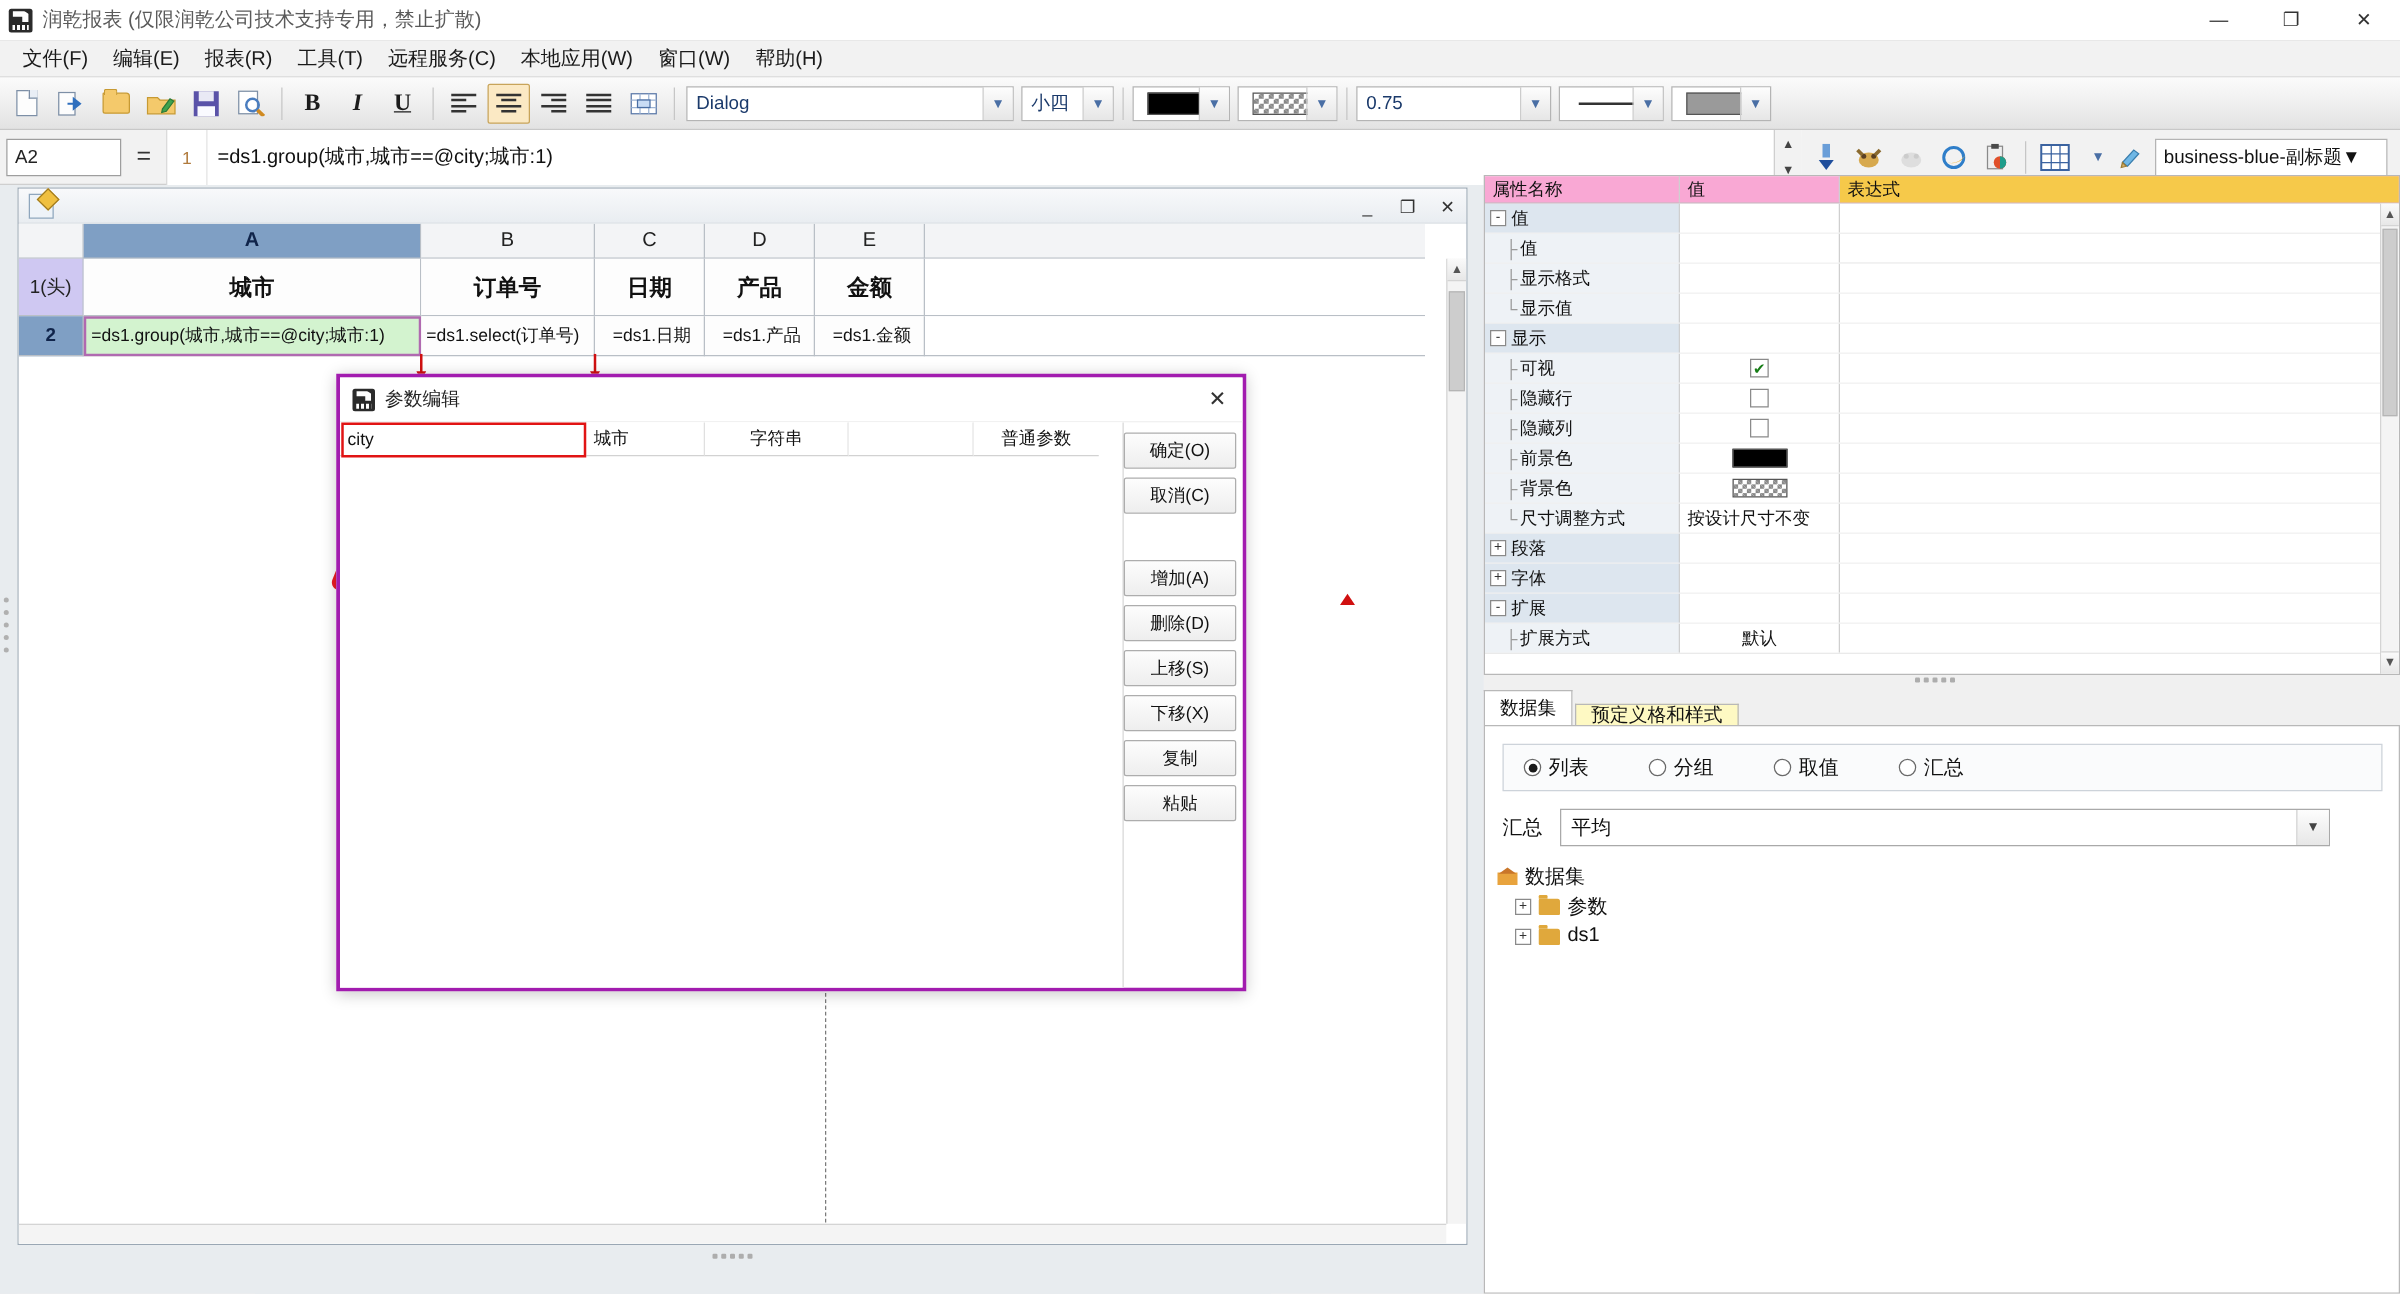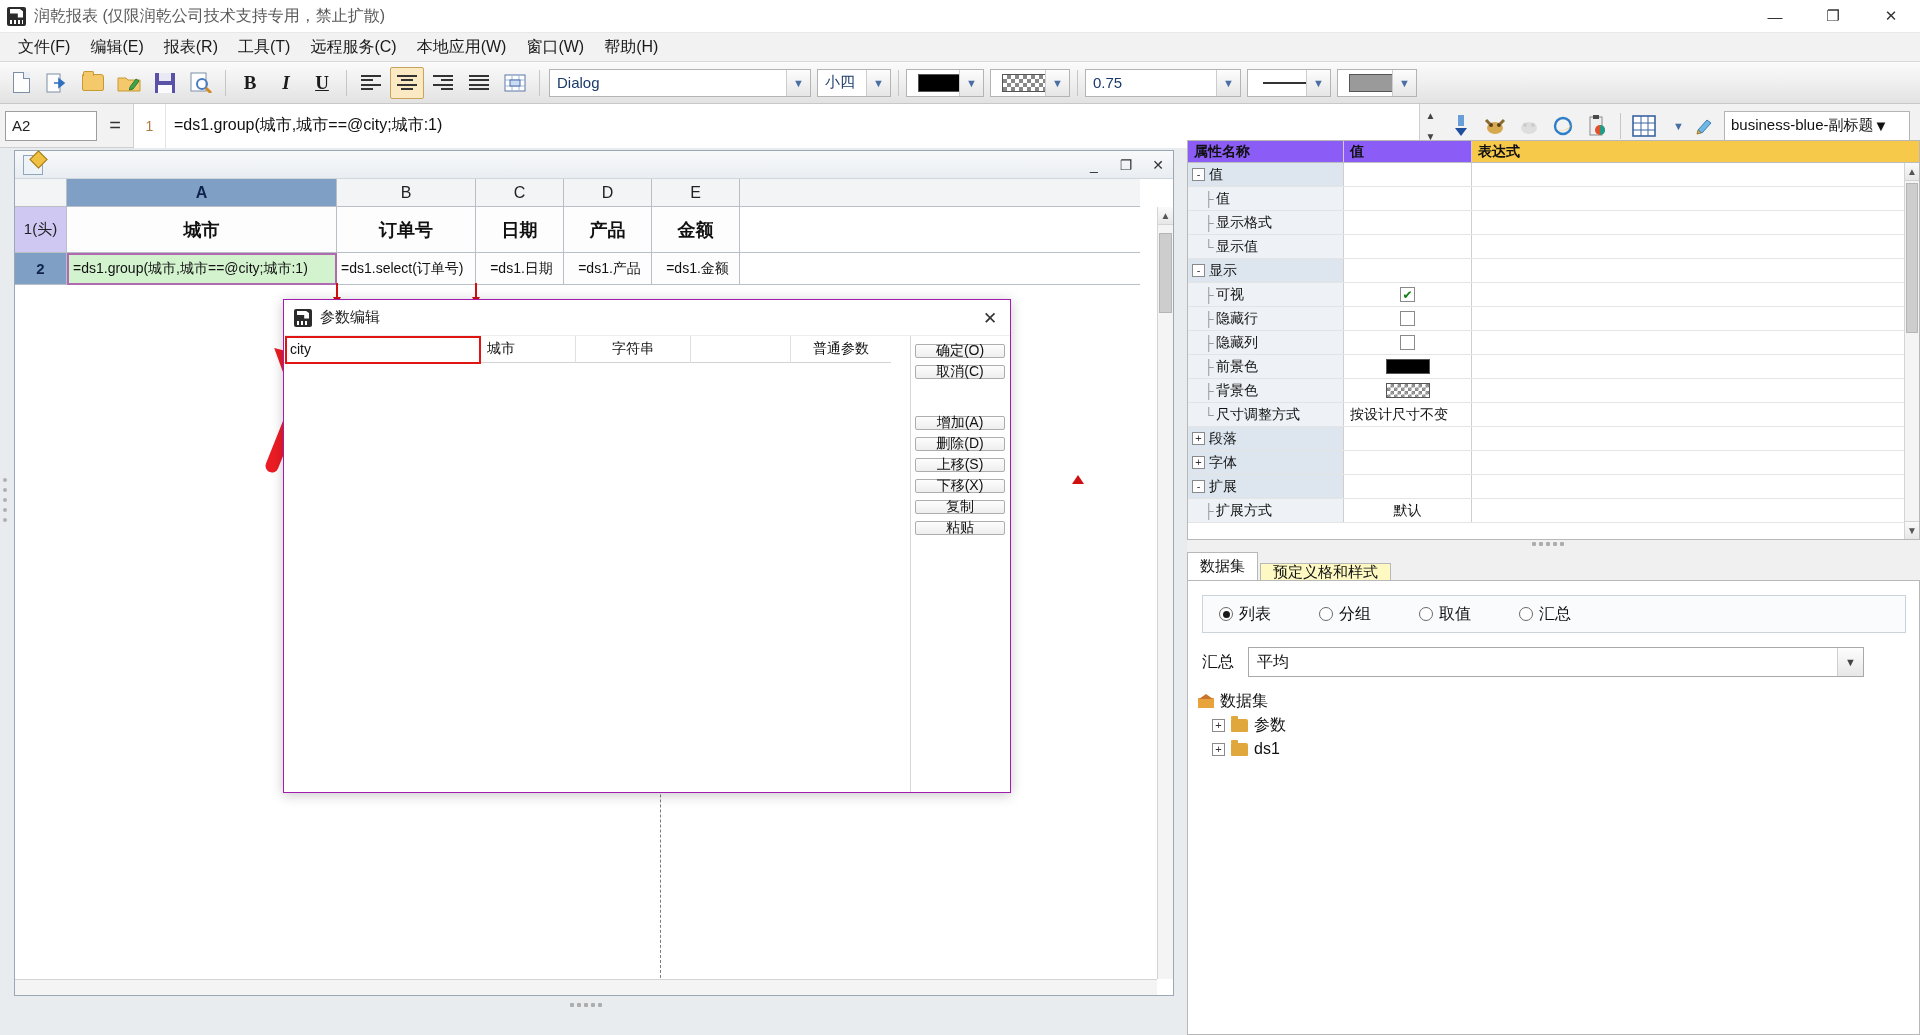--- a/index.html
+++ b/index.html
@@ -197,22 +197,22 @@
              border-left:1px solid #d4d4d4; }
   .vscroll .thumb { position:absolute; left:1px; right:1px; top:26px; height:80px; background:#cdcdcd; border:1px solid #b5b5b5; }
   .scroll-arrow { height:18px; display:flex; align-items:center; justify-content:center; font-size:10px; color:#555;
                   background:linear-gradient(to bottom,#fafafa,#e7e7e7); border-bottom:1px solid #d4d4d4;}
   .hscroll { position:absolute; left:0; right:16px; bottom:0; height:16px; background:#f4f4f4; border-top:1px solid #d4d4d4; }
 
   .dash-v { position:absolute; border-left:1px dashed #7a7a7a; }
 
   
   .dialog {
-    position:absolute; left:283px; top:299px; width:728px; height:494px;
-    background:#f7f7f7; border:1px solid #a21caf; box-shadow:0 2px 12px rgba(0,0,0,.22);
+    position:absolute; left:269px; top:299px; width:728px; height:494px;
+    background:#f7f7f7; border:3px solid #a21caf; box-shadow:0 2px 12px rgba(0,0,0,.22);
   }
   .dlg-title { height:36px; background:#fff; display:flex; align-items:center; position:relative;
                border-bottom:1px solid #ededed; }
   .dlg-icon { width:18px; height:18px; margin-left:10px; margin-right:8px; background:#2b2b2b;
               border-radius:2px; position:relative; flex:none;}
   .dlg-icon::after { content:""; position:absolute; left:3px; top:2px; width:12px; height:8px; background:#fff;
               clip-path: polygon(0 0,70% 0,100% 30%,100% 100%,60% 100%,60% 55%,0 55%);}
   .dlg-icon::before { content:""; position:absolute; left:3px; bottom:2px; width:12px; height:4px;
               background:repeating-linear-gradient(to right,#fff 0 2px,#2b2b2b 2px 4px);}
   .dlg-title-text { font-size:15px; color:#222; }
@@ -235,33 +235,33 @@
     background:#fff; padding-left:6px;
   }
   .pt-row div.pcell.ctr { justify-content:center; padding-left:0; }
   .highlight-box {
     position:absolute; left:1px; top:0px; width:196px; height:28px;
     border:2px solid #e11414; pointer-events:none;
   }
 
   .dlg-buttons { position:absolute; right:0; top:8px; width:100px; }
   .dlg-btn {
-    width:90px; height:14px; margin:0 auto 7px auto;
+    width:90px; height:29px; margin:0 auto 7px auto;
     background: linear-gradient(to bottom,#fdfdfd,#eeeeee);
     border:1px solid #adadad; border-radius:2px;
     display:flex; align-items:center; justify-content:center;
     font-size:14px; color:#111;
   }
   .btn-gap { height: 30px; }
 
   
   .rightpanel { position:absolute; left:1187px; top:140px; width:733px; height:895px; background:#f0f0f0; }
   .prop-grid { position:absolute; left:0; top:0; width:733px; height:400px; background:#fff;
                border:1px solid #b8b8b8; }
-  .pg-head { display:flex; height:22px; background:#8b5cf6; border-bottom:1px solid #bdbdbd;font-weight:bold; }
+  .pg-head { display:flex; height:22px; background:#f9a8d4; border-bottom:1px solid #bdbdbd; }
   .pg-head div { font-size:14px; color:#111; display:flex; align-items:center; padding-left:6px;
                  border-right:1px solid #cfcfcf; }
   .pg-head div.expr { background:#f6c94a; }
   .pg-row { display:flex; height:24px; border-bottom:1px solid #e4e4e4; background:#fff; }
   .pg-name {
     width:156px; display:flex; align-items:center; font-size:14px; color:#111;
     background:#eef2f6; border-right:1px solid #cfcfcf; padding-left:4px;
   }
   .pg-name.group { background:#dde6ef; }
   .pg-val { width:128px; border-right:1px solid #cfcfcf; display:flex; align-items:center;

